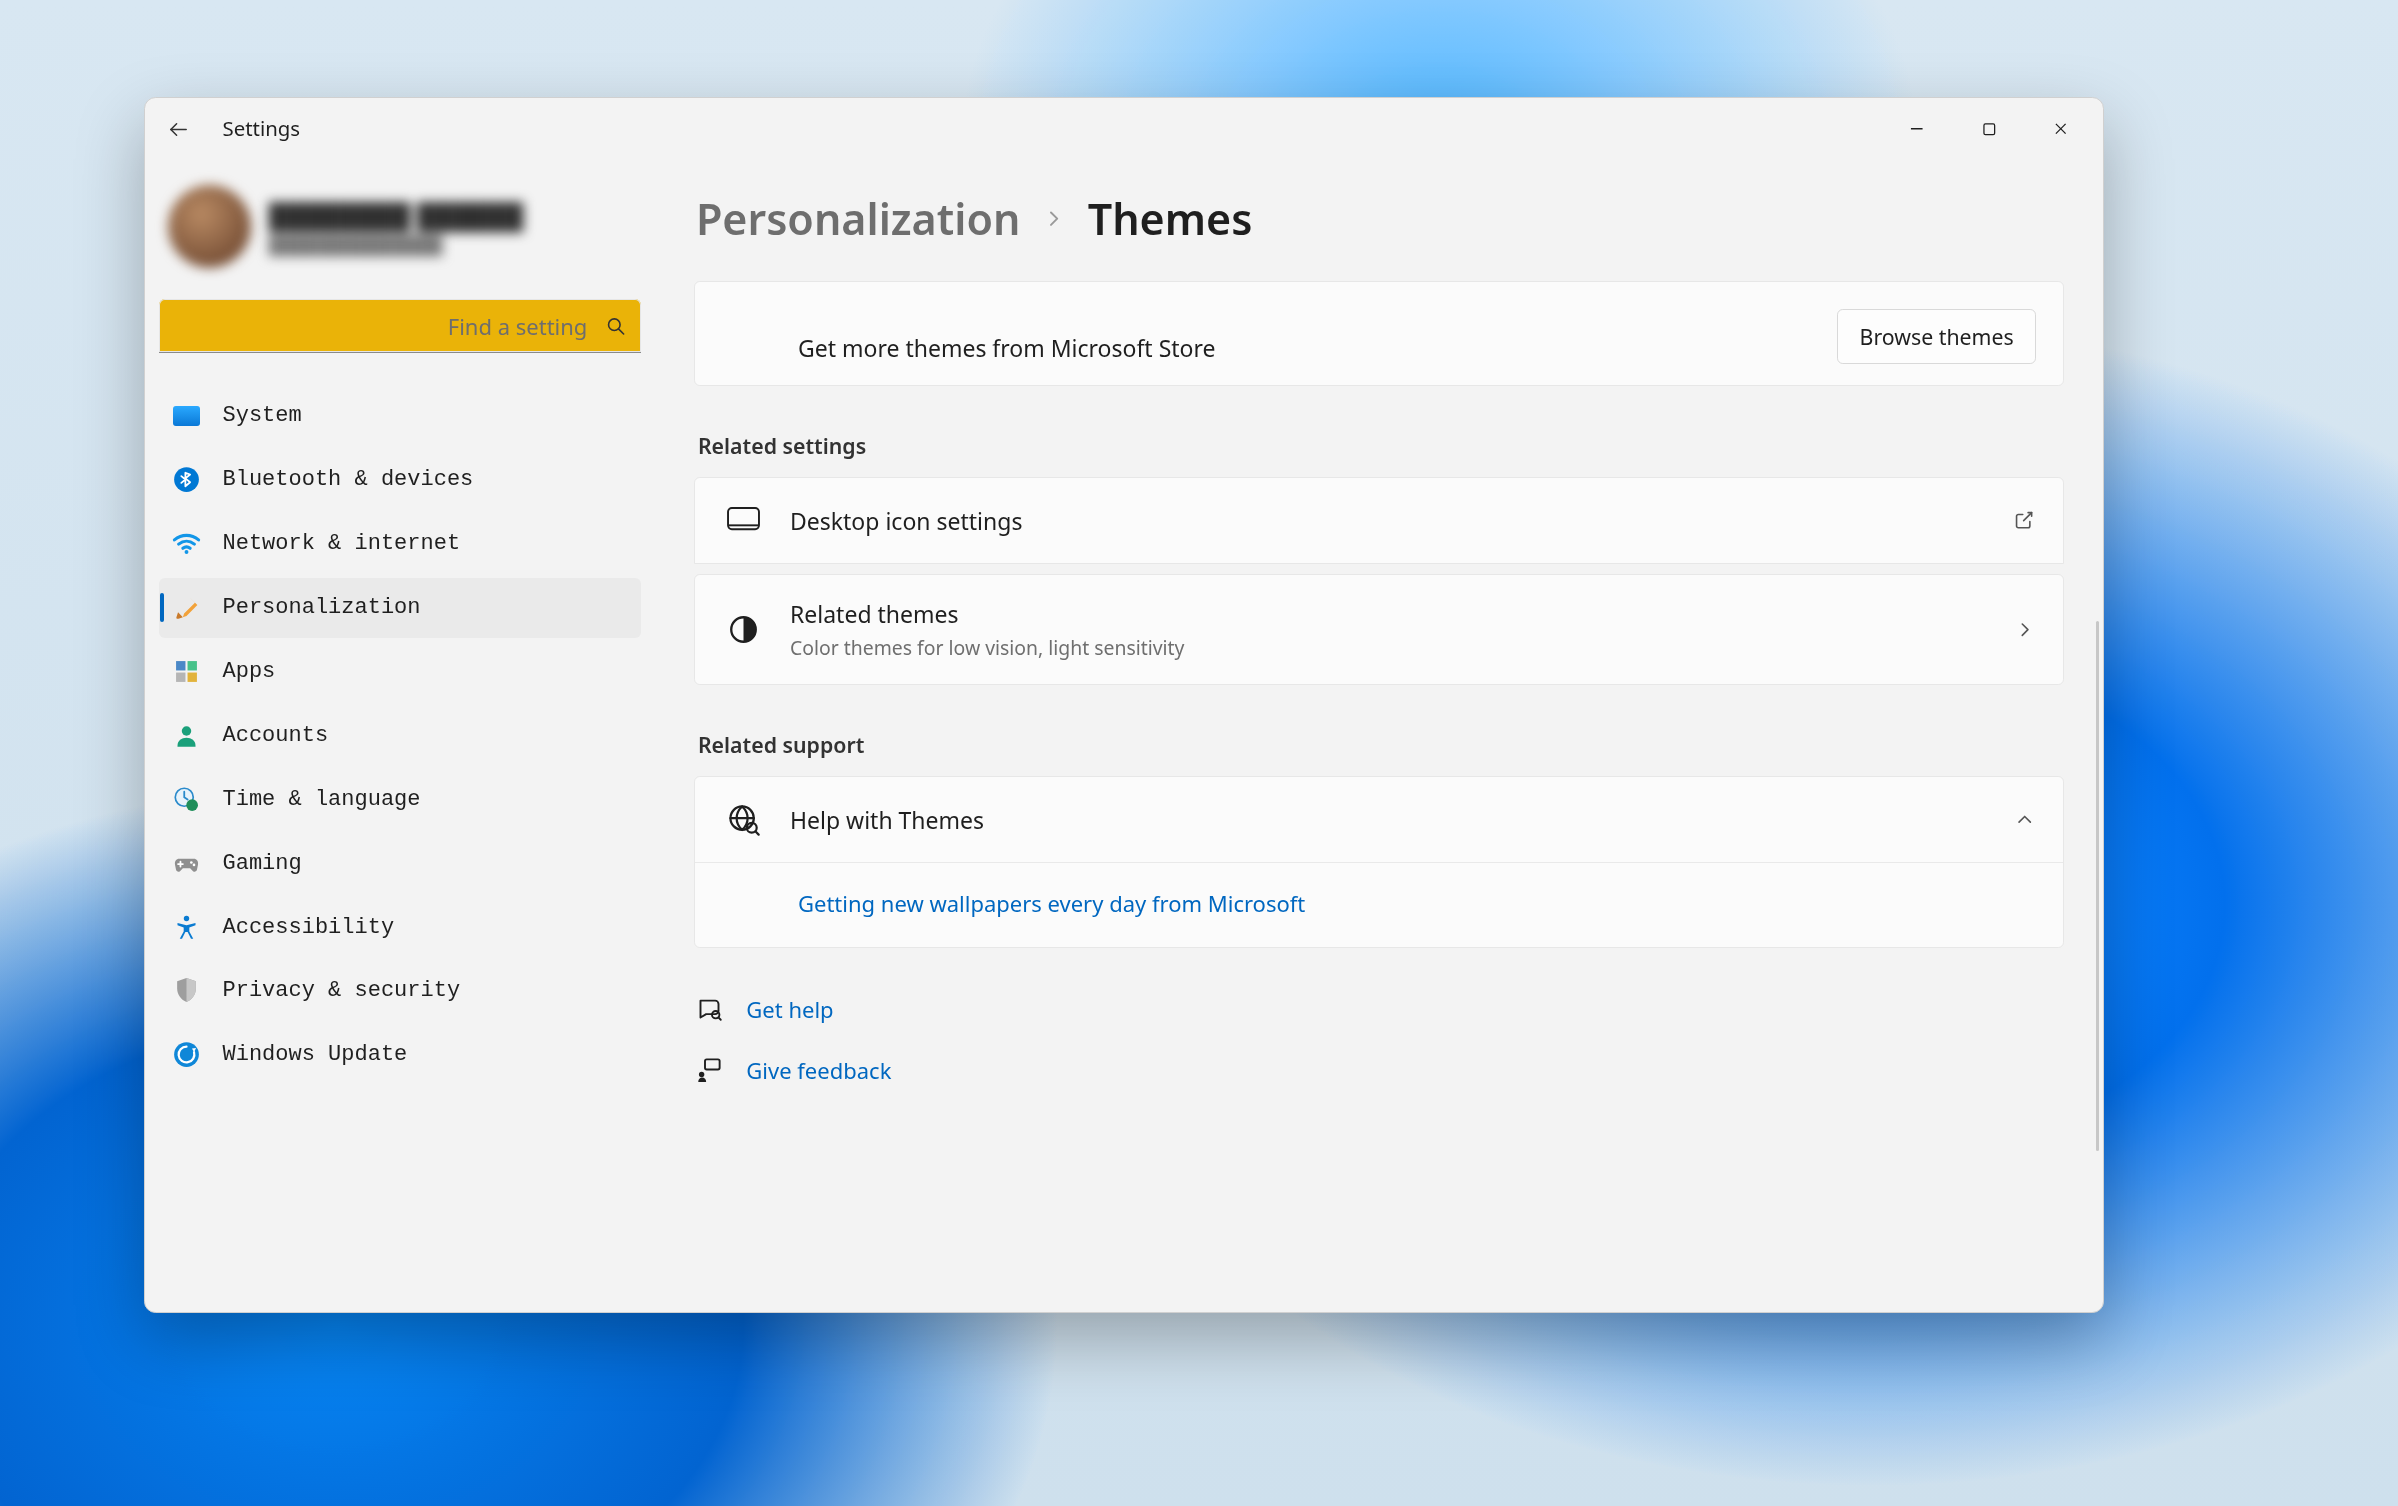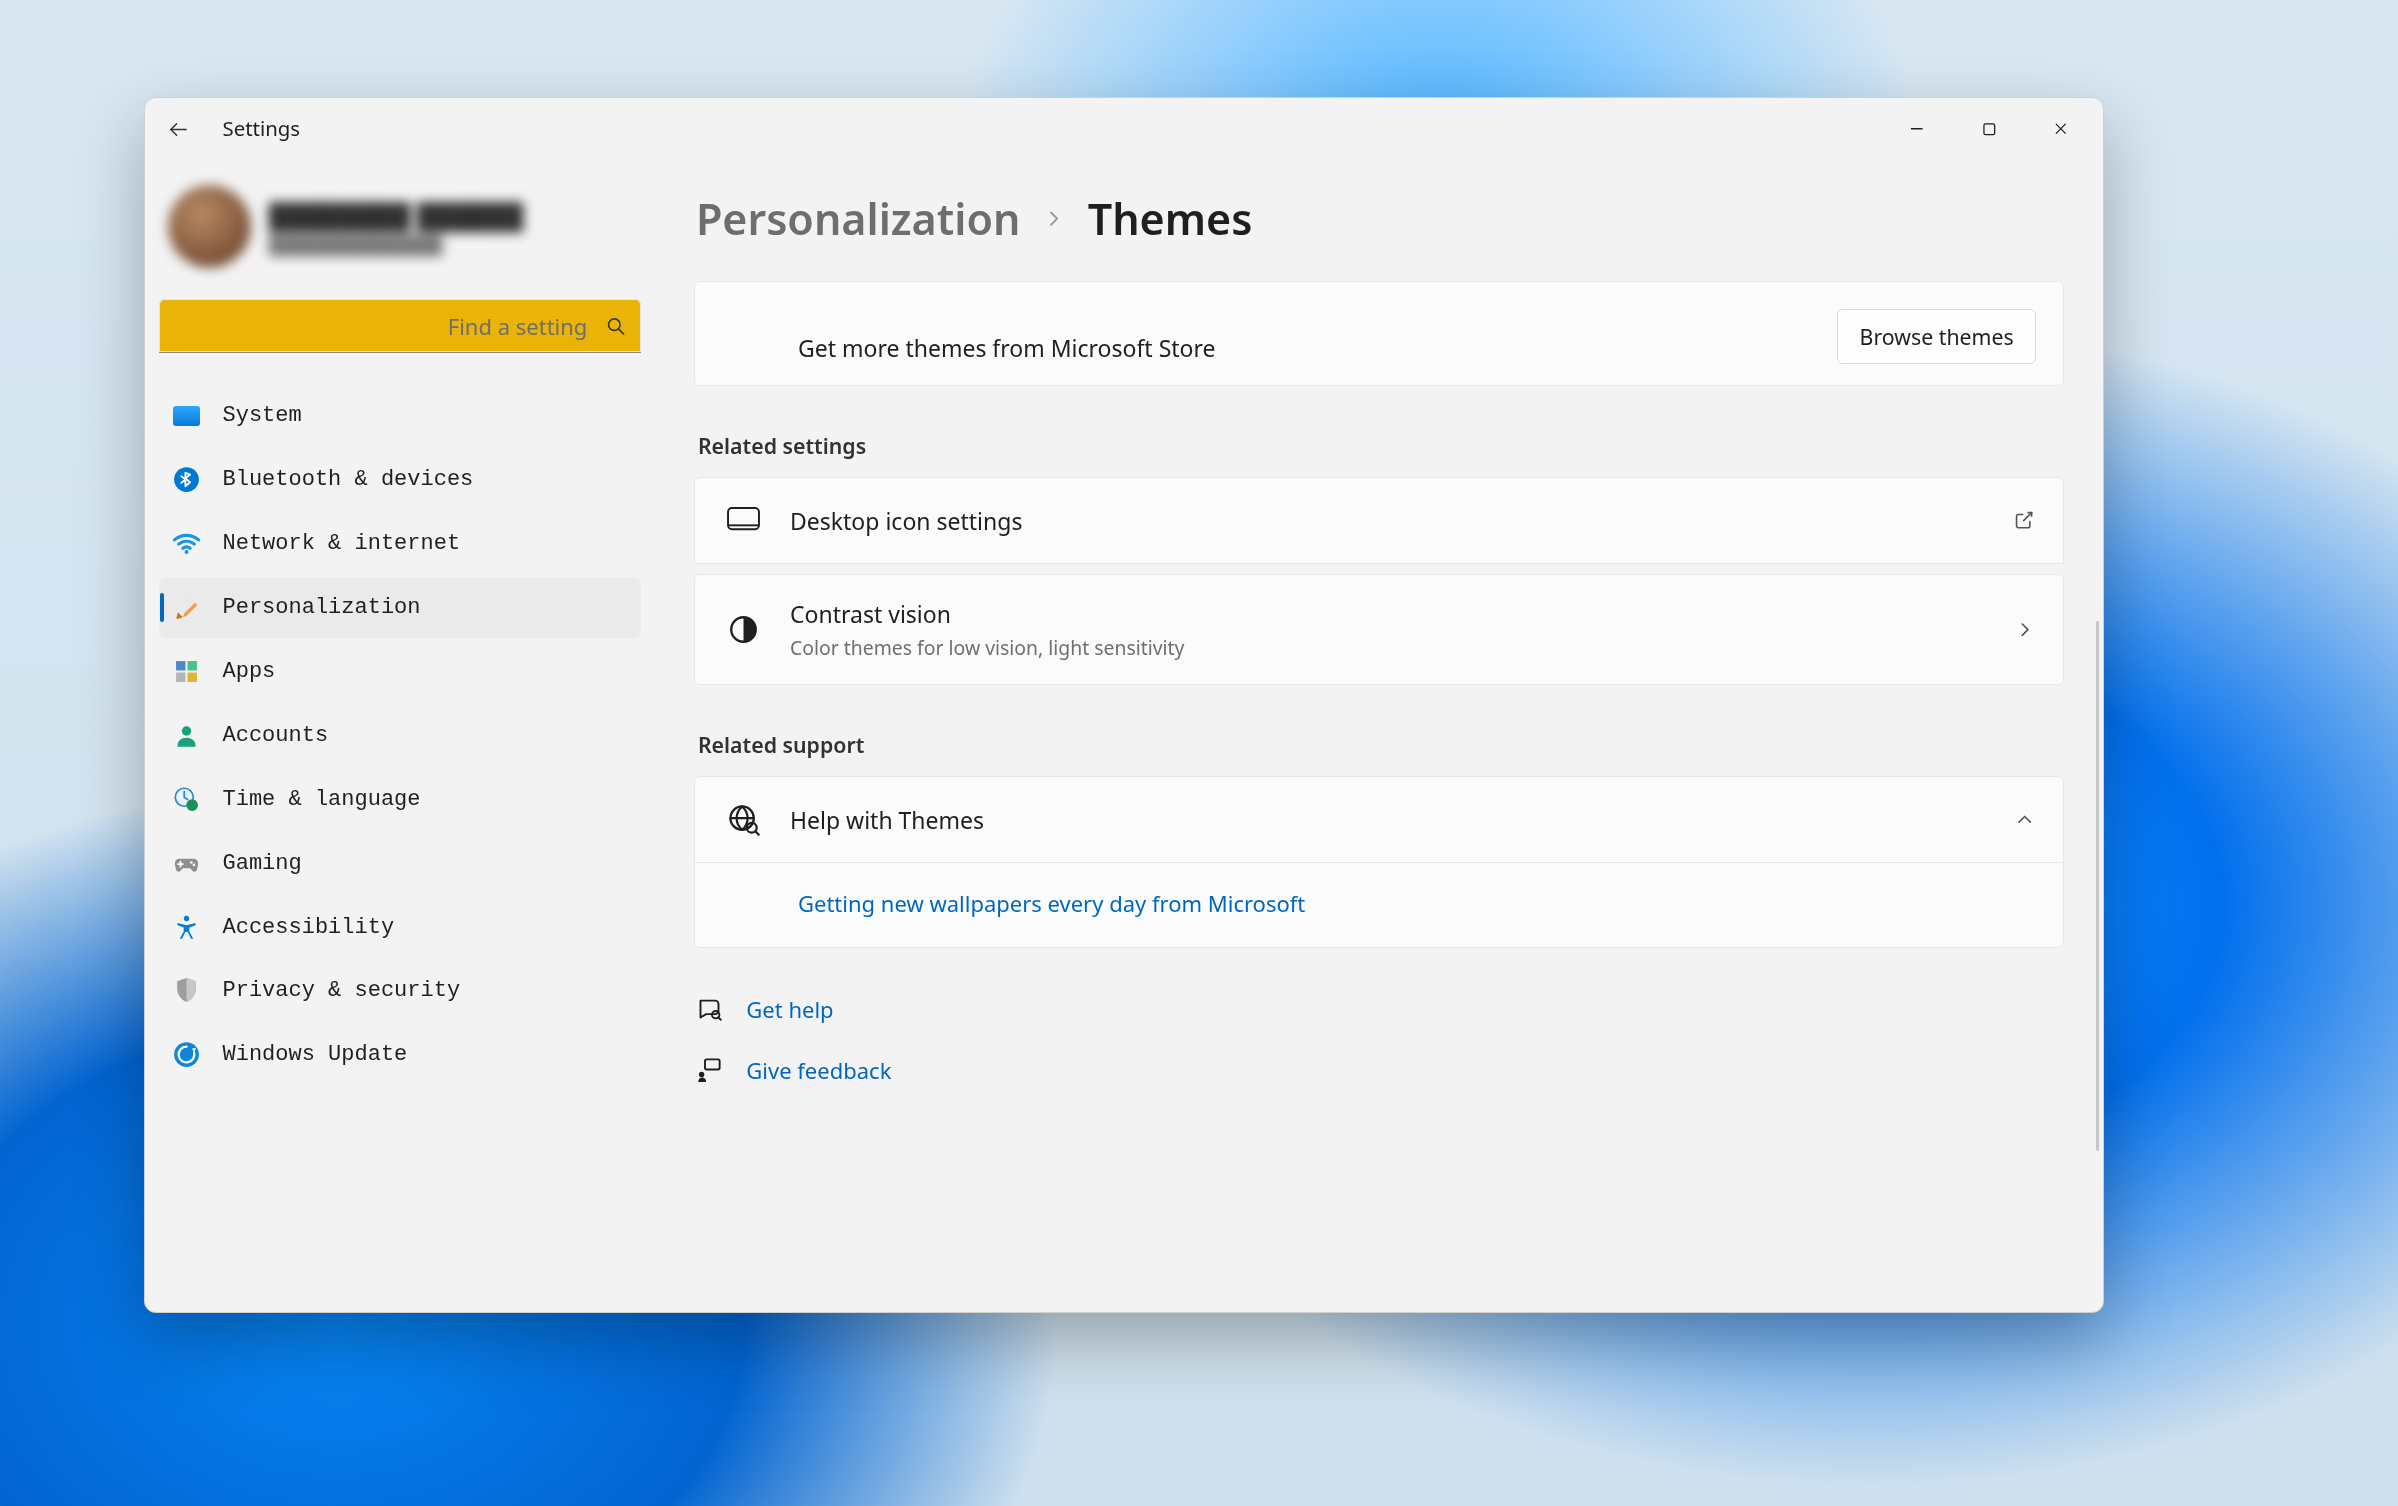--- a/index.html
+++ b/index.html
@@ -266,21 +266,21 @@
         </div>
 
         <div class="card row-card" style="margin-top:9.7px">
           <span class="row-ico">
             <svg width="31" height="31" viewBox="0 0 24 24">
                 <circle cx="12" cy="12" r="9.5" fill="none" stroke="#1f1f1f" stroke-width="1.8"></circle>
                 <path d="M12 2.5a9.5 9.5 0 0 1 0 19V2.5z" fill="#1f1f1f"></path>
               </svg>
           </span>
           <div class="row-text">
-            <div class="row-title">Contrast vision</div>
+            <div class="row-title">Related themes</div>
             <div class="row-sub">Color themes for low vision, light sensitivity</div>
           </div>
           <span class="row-action">
             <svg width="19.4" height="19.4" viewBox="0 0 24 24" fill="none" stroke="currentColor" stroke-width="2" stroke-linecap="round" stroke-linejoin="round">
                 <polyline points="9 5 16 12 9 19"></polyline>
               </svg>
           </span>
         </div>
       </div>
 

